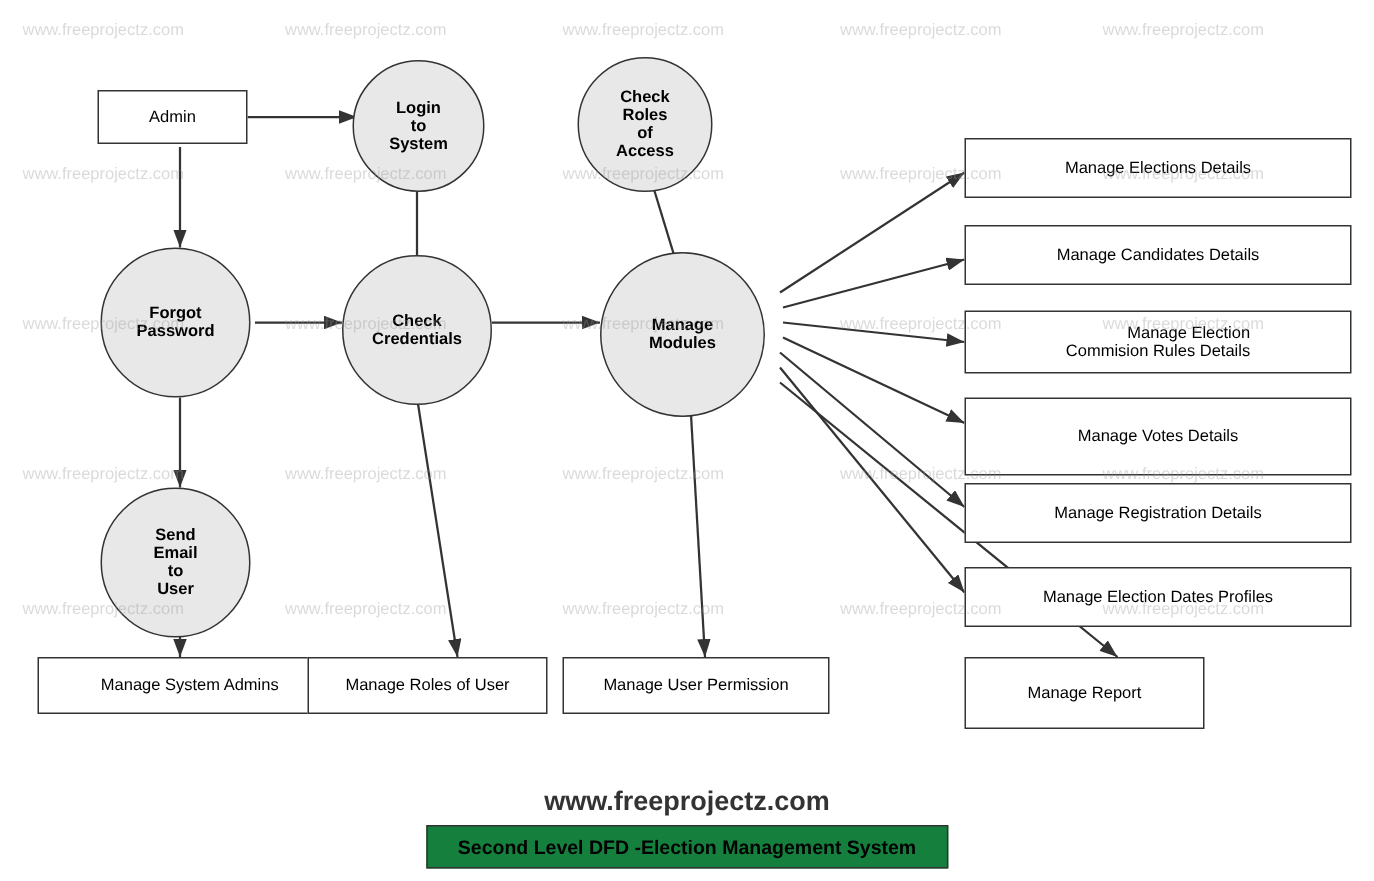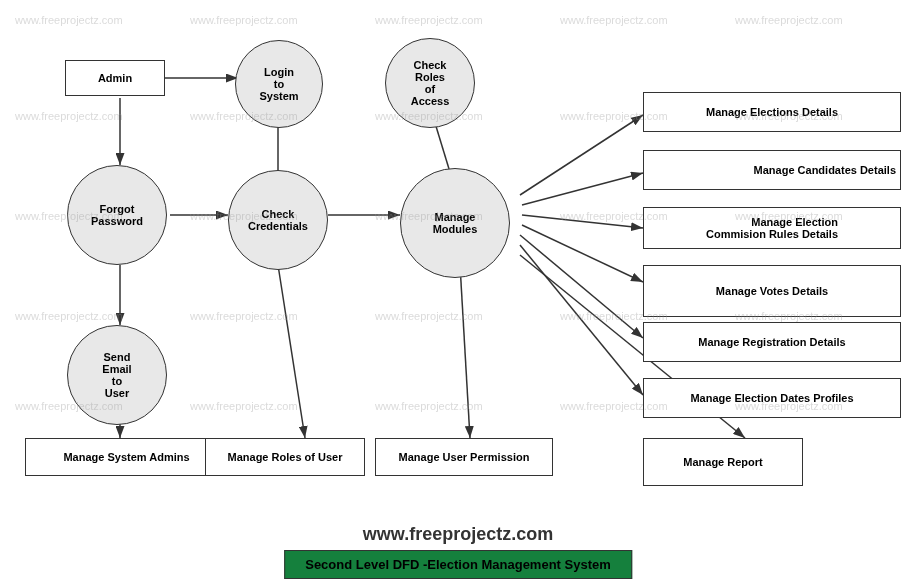--- a/index.html
+++ b/index.html
@@ -29,21 +29,21 @@
     
     .rect-box {
       position: absolute;
       border: 1.5px solid #333;
       background: #fff;
       display: flex;
       align-items: center;
       justify-content: center;
       text-align: center;
       font-size: 11px;
-      font-weight: bold;
+      font-weight: normal;
       padding: 4px;
     }
     
     .circle-box {
       position: absolute;
       border: 1.5px solid #333;
       background: #e8e8e8;
       border-radius: 50%;
       display: flex;
       align-items: center;
@@ -166,21 +166,21 @@
     <span style="white-space:pre-line;">Send
 Email
 to
 User</span>
   </div>
 
   <div class="rect-box" style="left:633px; top:82px; width:258px; height:40px;">
     <span>Manage Elections Details</span>
   </div>
 
-  <div class="rect-box" style="left:633px; top:140px; width:258px; height:40px;justify-content:flex-end;">
+  <div class="rect-box" style="left:633px; top:140px; width:258px; height:40px;">
     <span>Manage Candidates Details</span>
   </div>
 
   <div class="rect-box" style="left:633px; top:197px; width:258px; height:42px;text-align:right;">
     <span style="white-space:pre-line;">Manage Election
 Commision Rules Details</span>
   </div>
 
   <div class="rect-box" style="left:633px; top:255px; width:258px; height:52px;">
     <span>Manage Votes Details</span>

